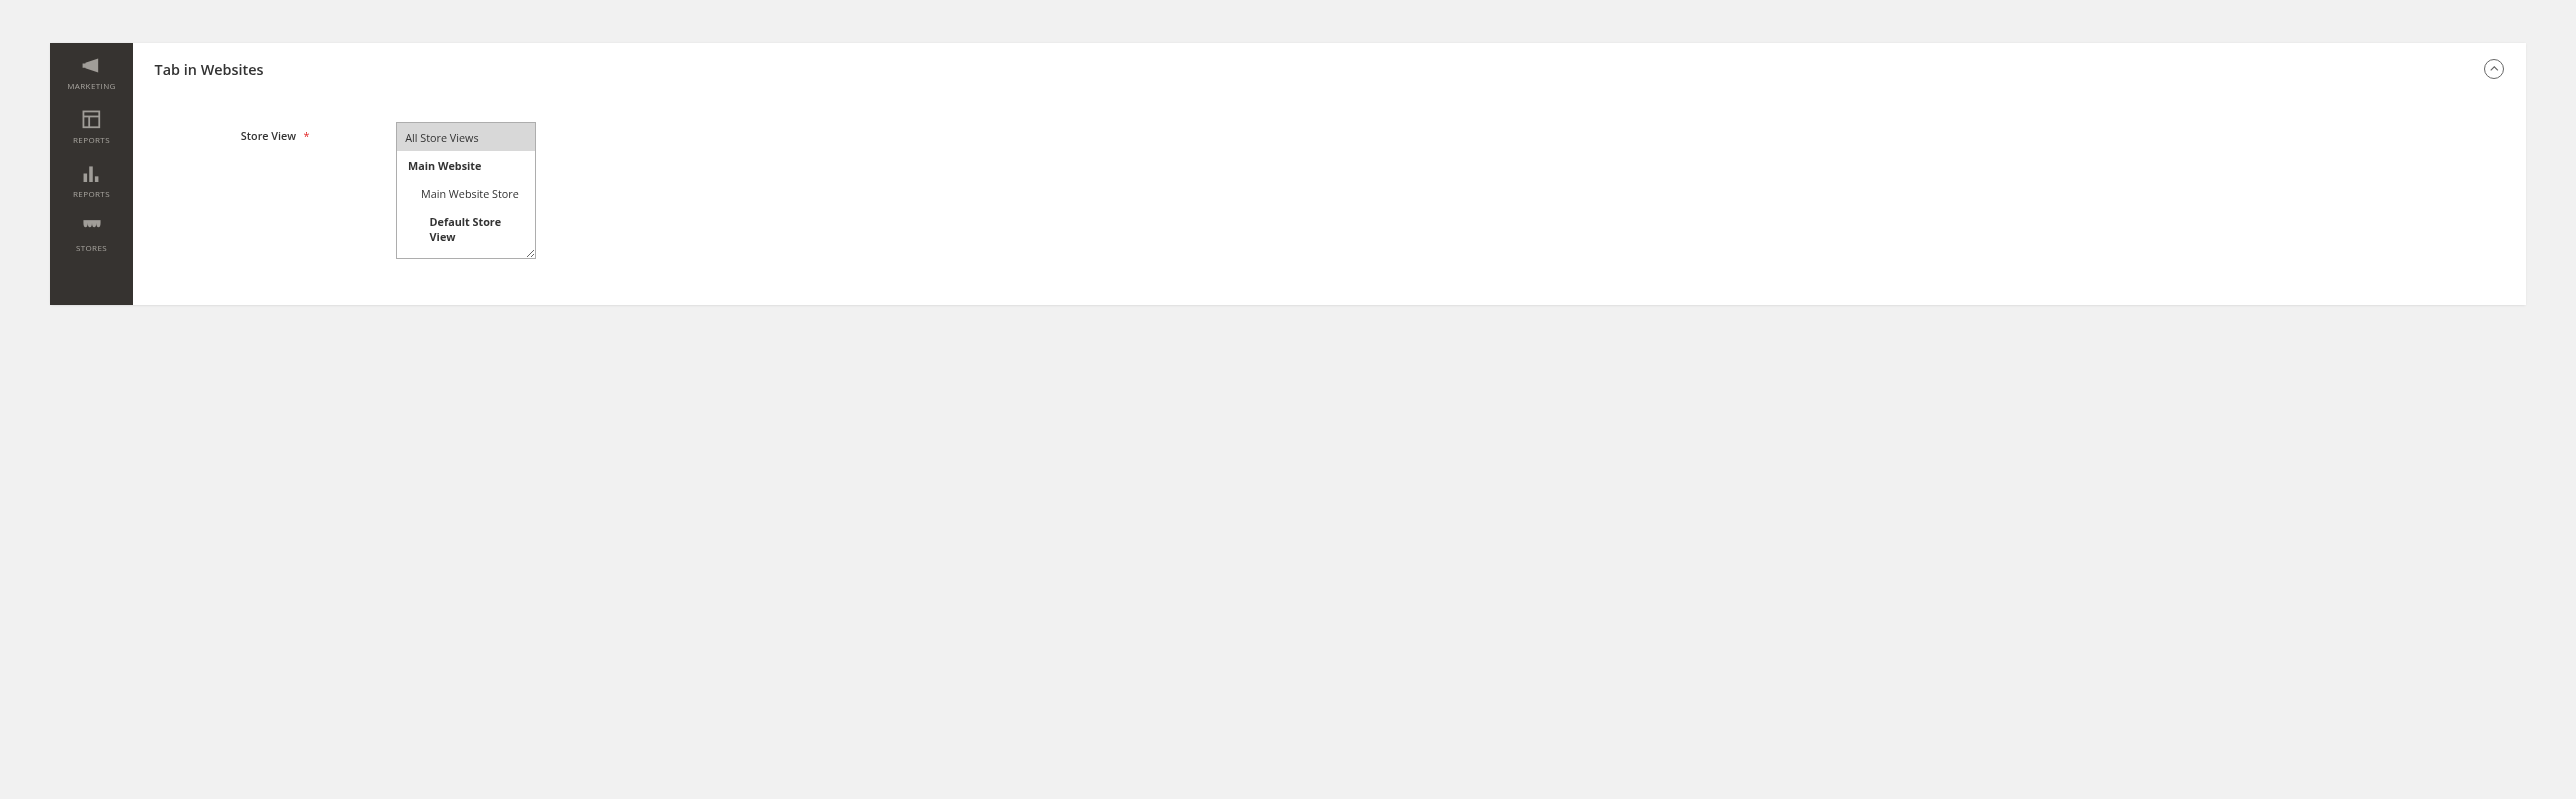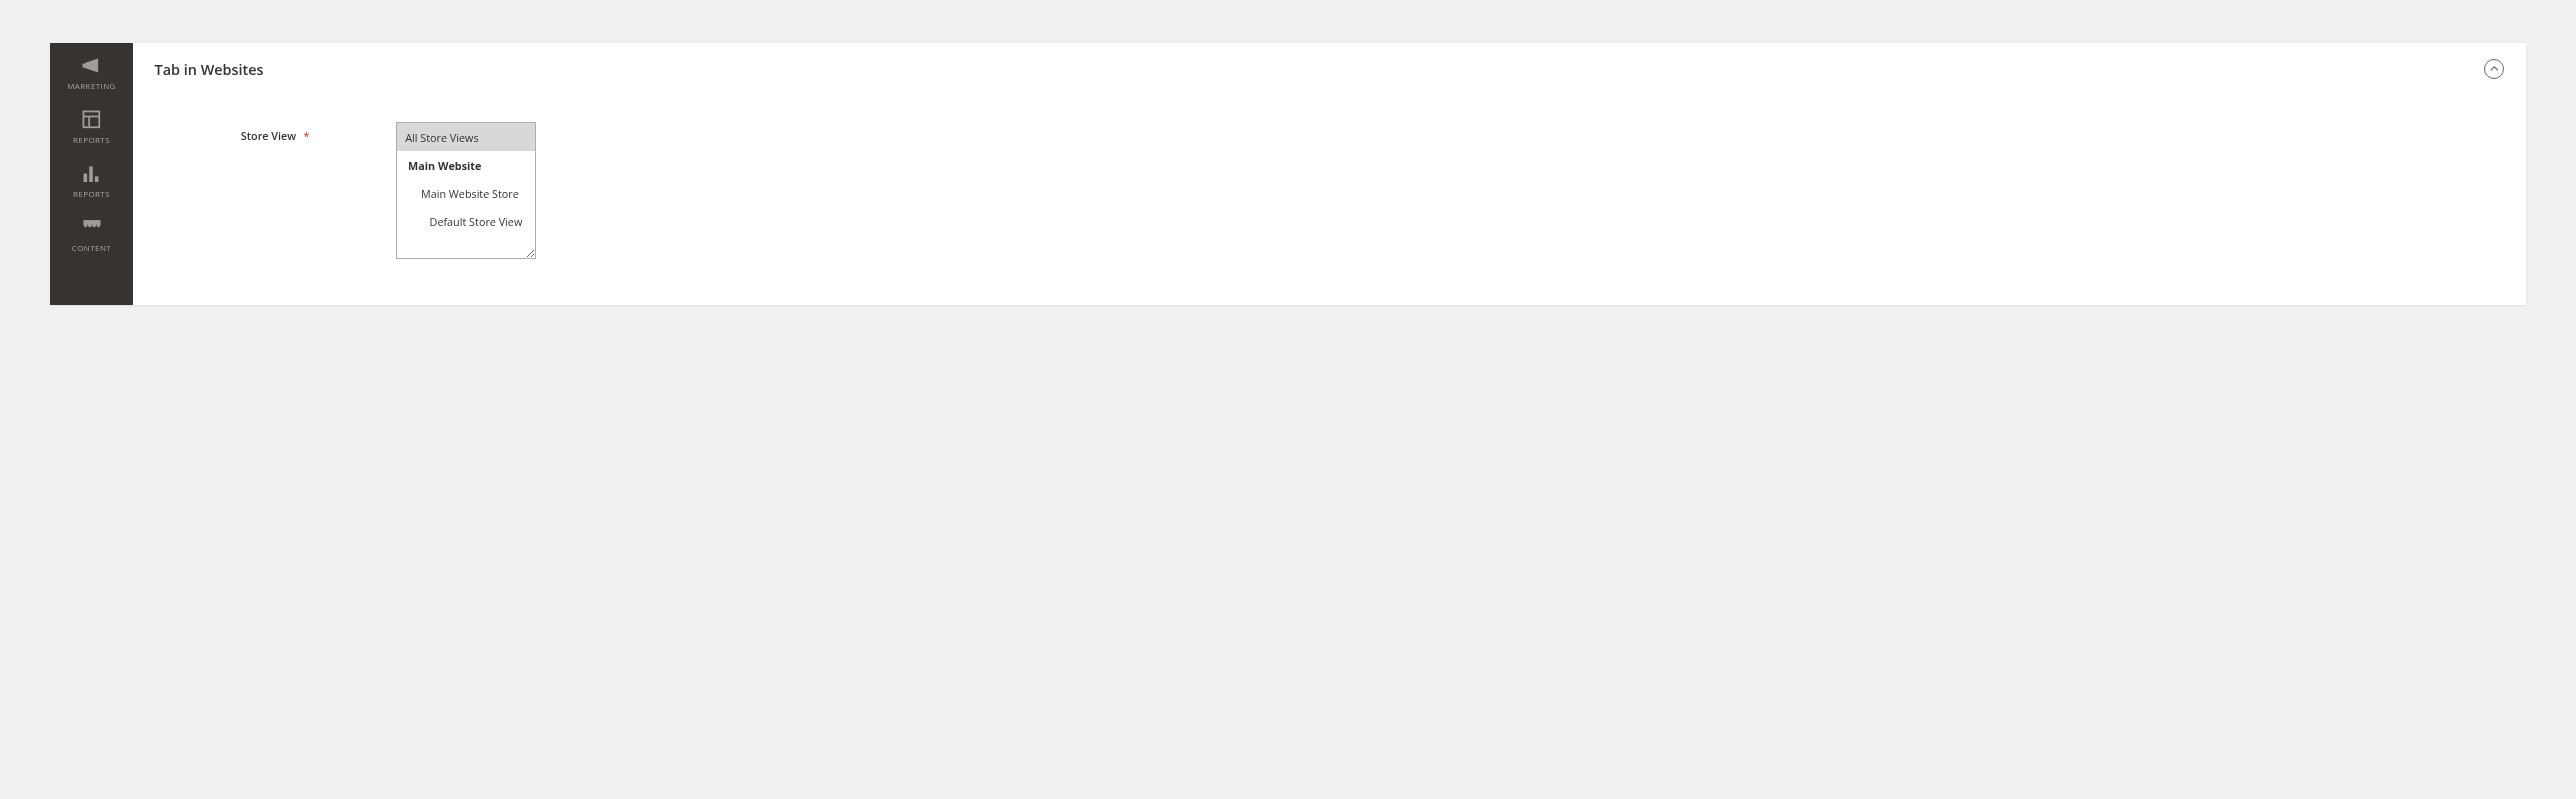--- a/index.html
+++ b/index.html
@@ -126,21 +126,21 @@
     .store-option.level-1 {
       padding-left: 11.5px;
       font-weight: 700;
     }
     .store-option.level-2 {
       padding-left: 24.4px;
       font-weight: 400;
     }
     .store-option.level-3 {
       padding-left: 33px;
-      font-weight: 400;
+      font-weight: 700;
     }
   </style>
 </head>
 <body>
 
 <div class="admin-panel">
 
   <nav class="sidebar">
 
     <div class="sidebar-item">
@@ -175,21 +175,21 @@
     </div>
 
     <div class="sidebar-item">
       <span class="icon">
         <svg width="20" height="16" viewBox="0 0 28 22" fill="#a09d98">
           <path d="M2 0 L26 0 L26 4 L2 4 Z"></path>
           <path d="M2 4 Q2 10 5 10 Q8 10 8 4 Q8 10 11 10 Q14 10 14 4 Q14 10 17 10 Q20 10 20 4 Q20 10 23 10 Q26 10 26 4 L26 4 L2 4 Z"></path>
           <rect x="4" y="10" width="20" height="12" fill="none" stroke="#a09d98" stroke-width="0"></rect>
         </svg>
       </span>
-      <span class="label">CONTENT</span>
+      <span class="label">STORES</span>
     </div>
 
   </nav>
 
   <div class="main">
 
     <div class="section-header">
       <h2 class="section-title">Tab in Websites</h2>
       <div class="collapse-toggle">
         <svg width="8.6" height="5.8" viewBox="0 0 12 8">

